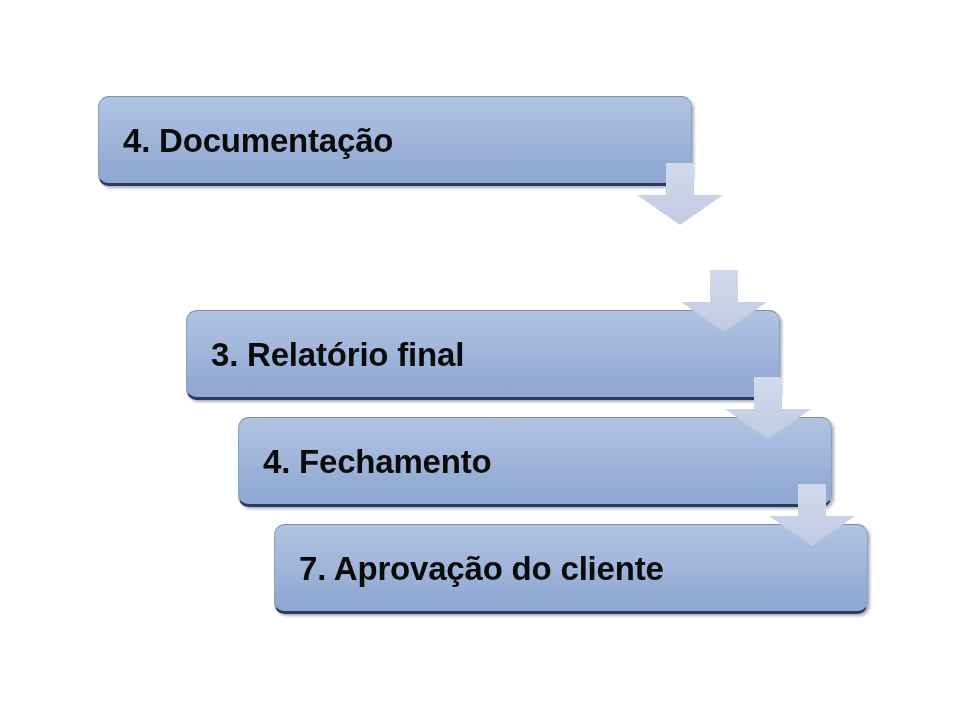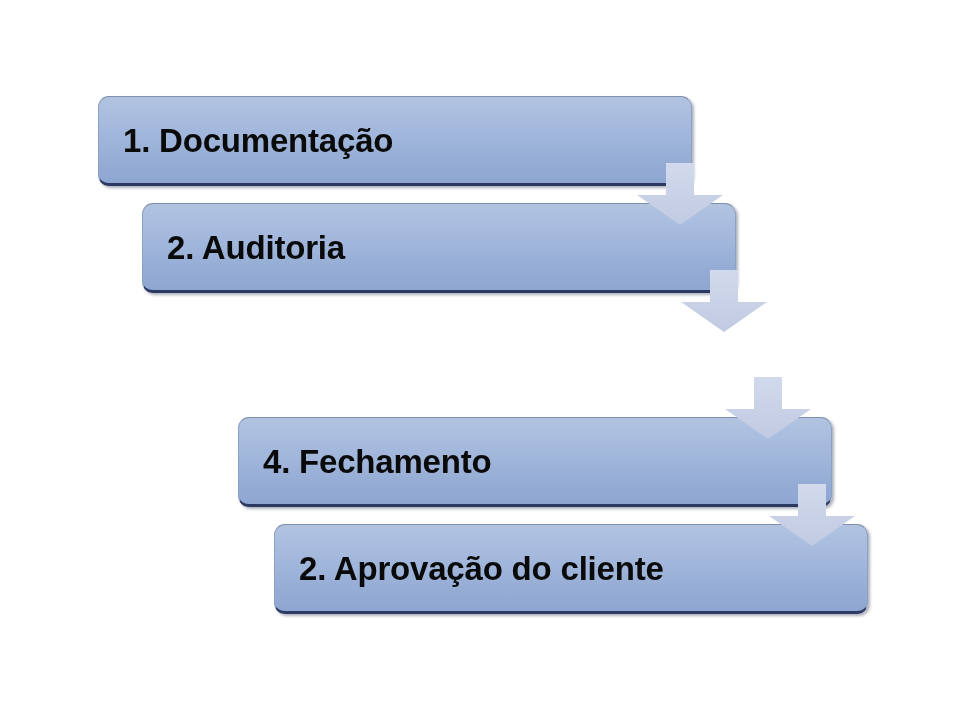--- a/index.html
+++ b/index.html
@@ -70,34 +70,34 @@
   }
 
   
 </style>
 </head>
 <body>
 
 <div id="canvas">
 
   <div class="step" style="left:98px; top:96px;">
-    <span class="step-label">1. Documentação</span>
+    <span class="step-label">4. Documentação</span>
   </div>
 
-  <div class="step" style="left:142px; top:203px;">
-    <span class="step-label">2. Auditoria</span>
+
+  <div class="step" style="left:186px; top:310px;">
+    <span class="step-label">3. Relatório final</span>
   </div>
-
 
   <div class="step" style="left:230px; top:417px;margin-left:8px;">
     <span class="step-label">4. Fechamento</span>
   </div>
 
   <div class="step" style="left:274px; top:524px;">
-    <span class="step-label">2. Aprovação do cliente</span>
+    <span class="step-label">7. Aprovação do cliente</span>
   </div>
 
   <div class="connector" style="left:637px; top:163px;">
     <svg viewBox="0 0 86 62" xmlns="http://www.w3.org/2000/svg">
       <defs>
         <linearGradient id="ag1" x1="0" y1="0" x2="0" y2="1">
           <stop offset="0%" stop-color="#d2d9ec"></stop>
           <stop offset="55%" stop-color="#c8d1e6"></stop>
           <stop offset="100%" stop-color="#c0cae2"></stop>
         </linearGradient>

